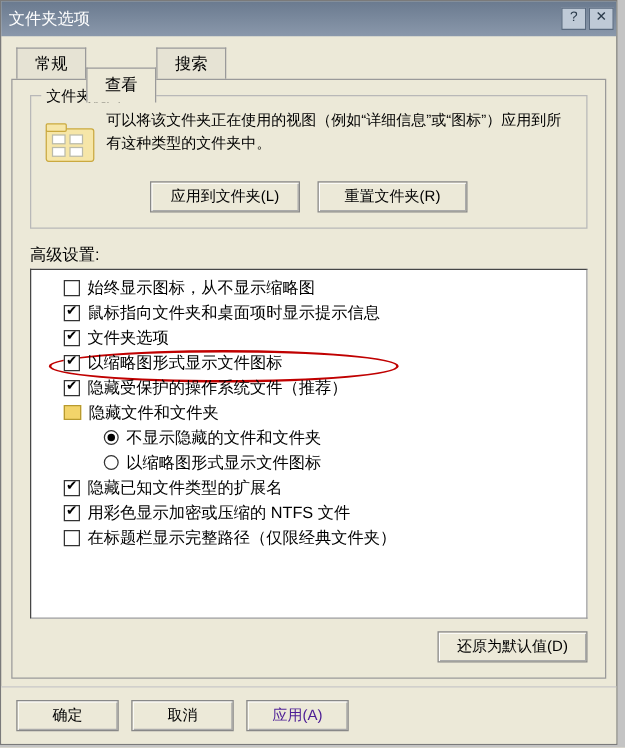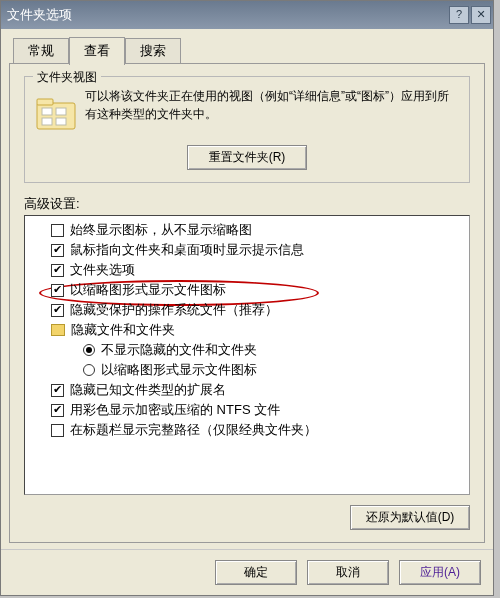--- a/index.html
+++ b/index.html
@@ -55,21 +55,21 @@
   background: #ece9d8;
   margin-right: 0px;
   font-size: 13px;
   position: relative;
   top: 1px;
   cursor: default;
 }
 .tab.active {
   background: #ece9d8;
   z-index: 2;
-  top: 2px;
+  top: 19px;
   padding-bottom: 5px;
 }
 .tab:not(.active) {
   background: #e6e3d4;
   top: 3px;
   padding-top: 3px;
   padding-bottom: 3px;
 }
 .tabcontent {
   margin: 0 8px 6px 8px;
@@ -193,21 +193,20 @@
 }
 .restore-row {
   display: flex;
   justify-content: flex-end;
   margin-top: 10px;
 }
 .bottom-bar {
   border-top: 1px solid #c8c8c8;
   padding: 10px 12px;
   display: flex;
-  justify-content: flex-end;
   gap: 10px;
   background: #ece9d8;
 }
 .bottom-bar .winbtn { min-width: 82px; }
 </style>
 </head>
 <body>
 
 <div class="dialog">
 
@@ -234,20 +233,21 @@
           <rect x="2" y="10" width="38" height="26" rx="2" fill="#f6e6a8" stroke="#caa93f"></rect>
           <rect x="2" y="6" width="16" height="6" rx="1" fill="#f6e6a8" stroke="#caa93f"></rect>
           <rect x="7" y="15" width="10" height="7" fill="#fff" stroke="#bba"></rect>
           <rect x="21" y="15" width="10" height="7" fill="#fff" stroke="#bba"></rect>
           <rect x="7" y="25" width="10" height="7" fill="#fff" stroke="#bba"></rect>
           <rect x="21" y="25" width="10" height="7" fill="#fff" stroke="#bba"></rect>
         </svg>
         <div class="desc">可以将该文件夹正在使用的视图（例如“详细信息”或“图标”）应用到所有这种类型的文件夹中。</div>
       </div>
       <div class="btnrow">
+        <button class="winbtn">应用到文件夹(L)</button>
         <button class="winbtn">重置文件夹(R)</button>
       </div>
     </div>
 
     <div class="advlabel">高级设置:</div>
     <div class="treebox" id="tree">
       <div class="red-ellipse"></div>
     <div class="item">
           <span class="chk"></span>
           <span>始终显示图标，从不显示缩略图</span>

